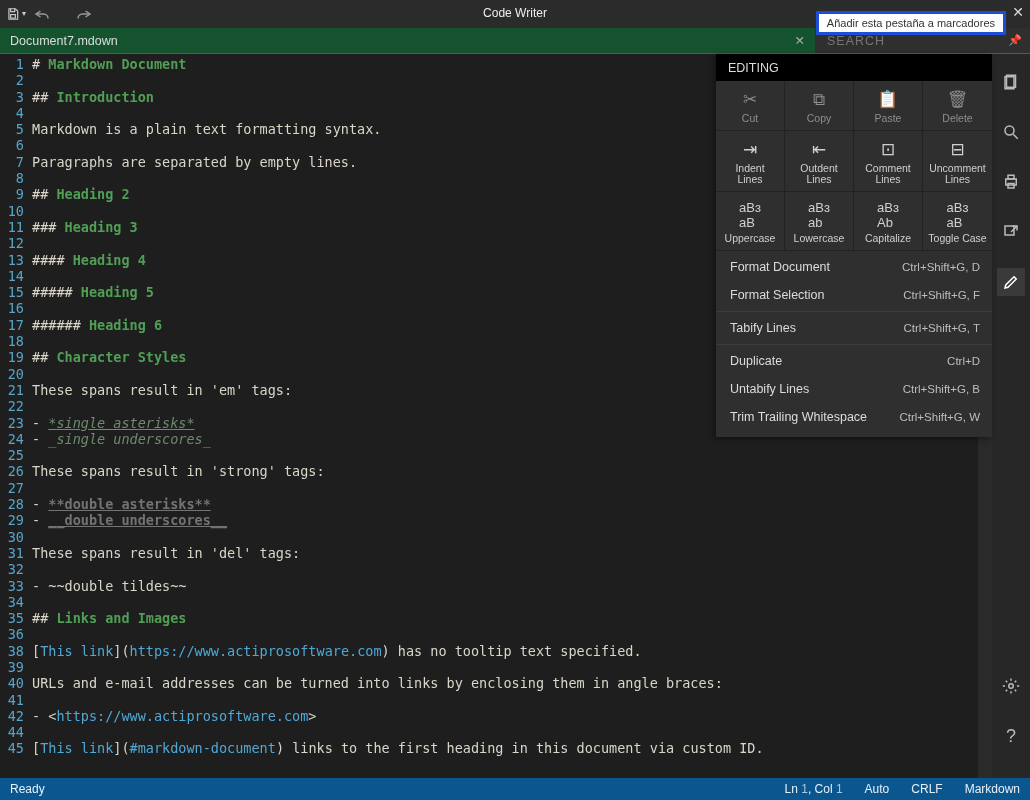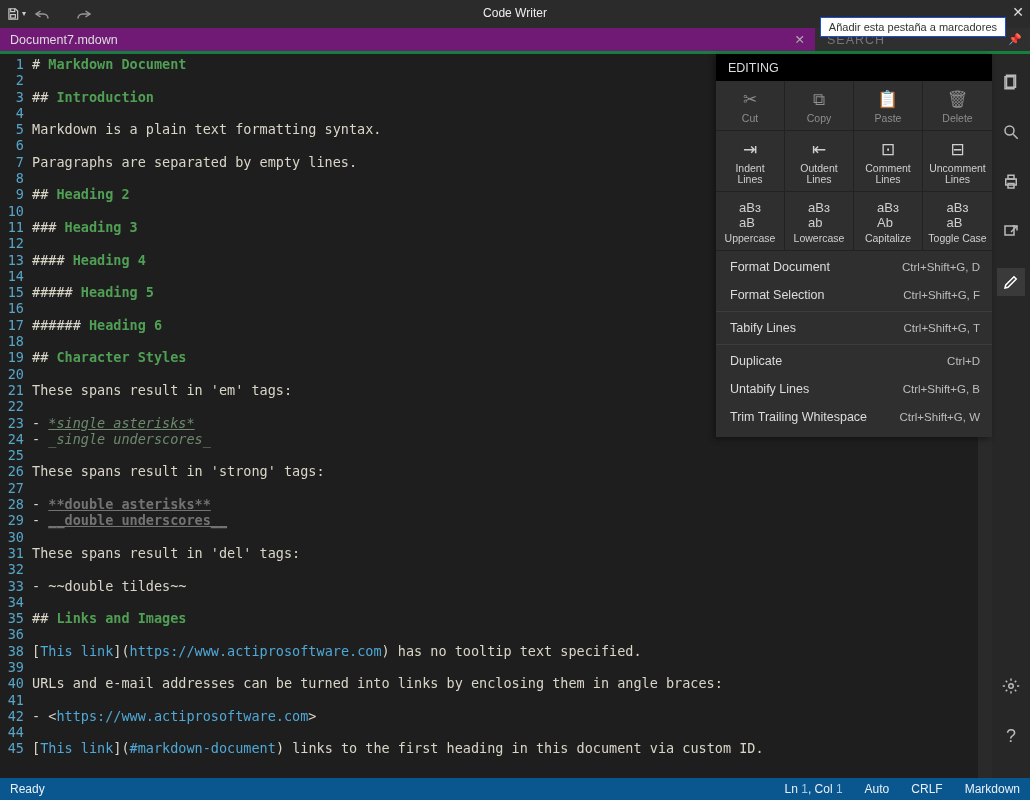--- a/index.html
+++ b/index.html
@@ -9,24 +9,24 @@
 
 .titlebar { height: 28px; background: #2b2b2b; display: flex; align-items: center; position: relative; }
 .titlebar .left-controls { display: flex; align-items: center; gap: 2px; padding-left: 4px; }
 .title-btn { width: 24px; height: 24px; display: flex; align-items: center; justify-content: center; color: #ccc; font-size: 13px; }
 .title-btn.save { position: relative; }
 .title-btn .dropdown-caret { font-size: 8px; margin-left: 2px; position: relative; top: -1px; }
 .titlebar .app-title { position: absolute; left: 50%; transform: translateX(-50%); font-size: 12px; color: #eee; top: 6px; }
 .titlebar .close-x { position: absolute; right: 6px; top: 4px; color: #ddd; font-size: 14px; }
 
 
-.tooltip-bubble { position: absolute; right: 24px; top: 17px; background: #fefefe; color: #333; border: 1px solid #1d4ed8; font-size: 11px; padding: 3px 8px; border-radius: 1px; z-index: 50; }
-
-
-.tabrow { height: 26px; display: flex; background: #701a75; border-bottom: 3px solid #15803d; }
+.tooltip-bubble { position: absolute; right: 24px; top: 11px; background: #fefefe; color: #333; border: 3px solid #1d4ed8; font-size: 11px; padding: 3px 8px; border-radius: 1px; z-index: 50; }
+
+
+.tabrow { height: 26px; display: flex; background: #14532d; border-bottom: 1px solid #15803d; }
 .doc-tab { flex: 1; display: flex; align-items: center; padding-left: 10px; font-size: 12.5px; color: #ddd; position: relative; }
 .doc-tab .tab-close { position: absolute; right: 10px; color: #aaa; }
 .search-box { width: 215px; background: #2f2f2f; display: flex; align-items: center; padding-left: 12px; font-size: 12.5px; color: #bbb; position: relative; }
 .search-box input { background: transparent; border: none; color: #bbb; font-size: 12.5px; letter-spacing: 1px; outline: none; width: 100%; }
 .search-box .pin-icon { position: absolute; right: 8px; color: #999; font-size: 11px; }
 
 
 .main { flex: 1; display: flex; position: relative; }
 .editor-wrap { flex: 1; position: relative; background: #1e1e1e; }
 .rightbar { width: 38px; background: #272727; display: flex; flex-direction: column; align-items: center; padding-top: 14px; gap: 22px; }

